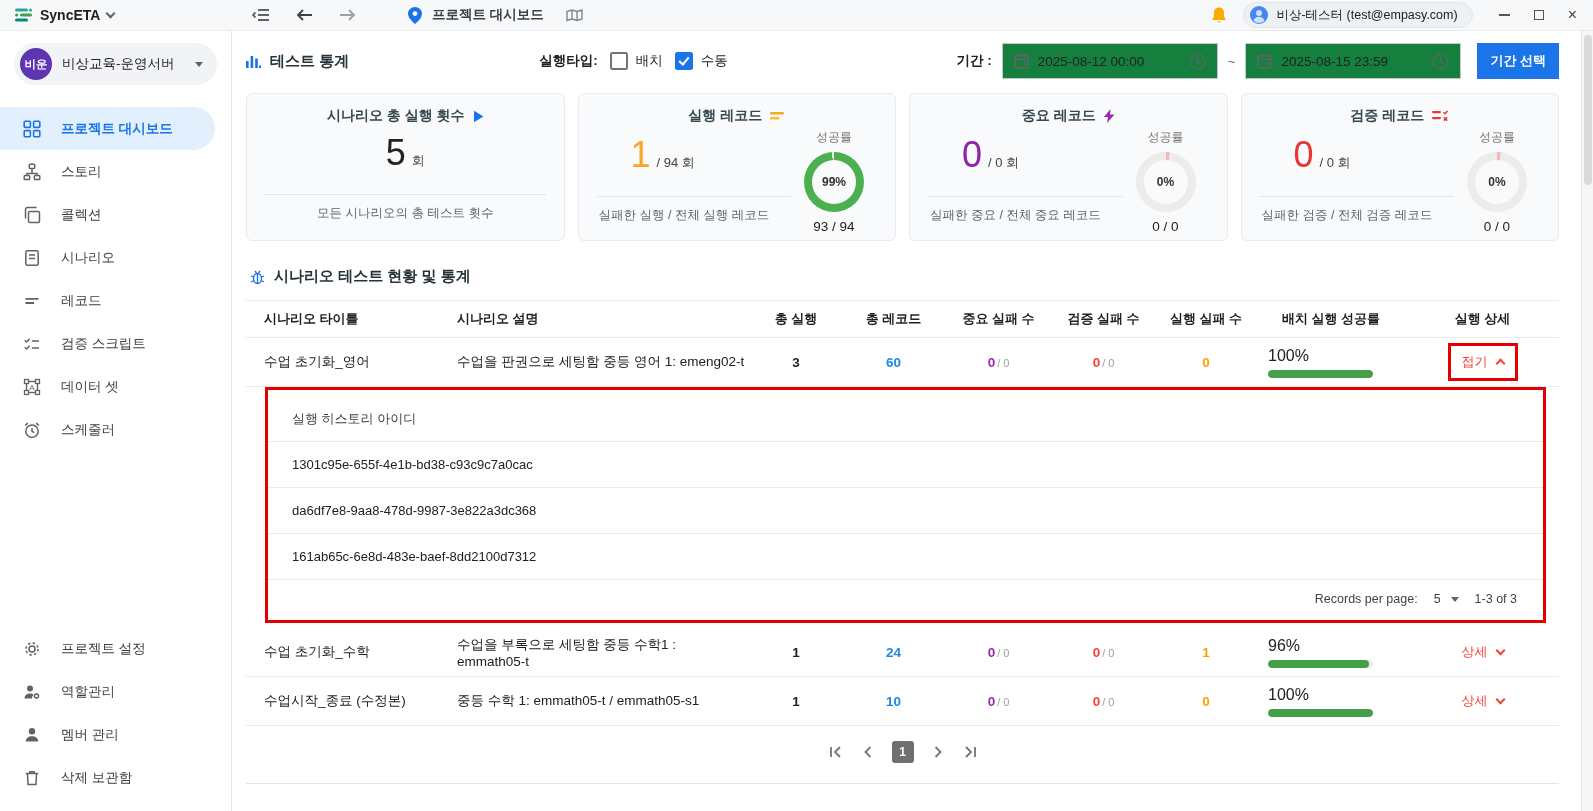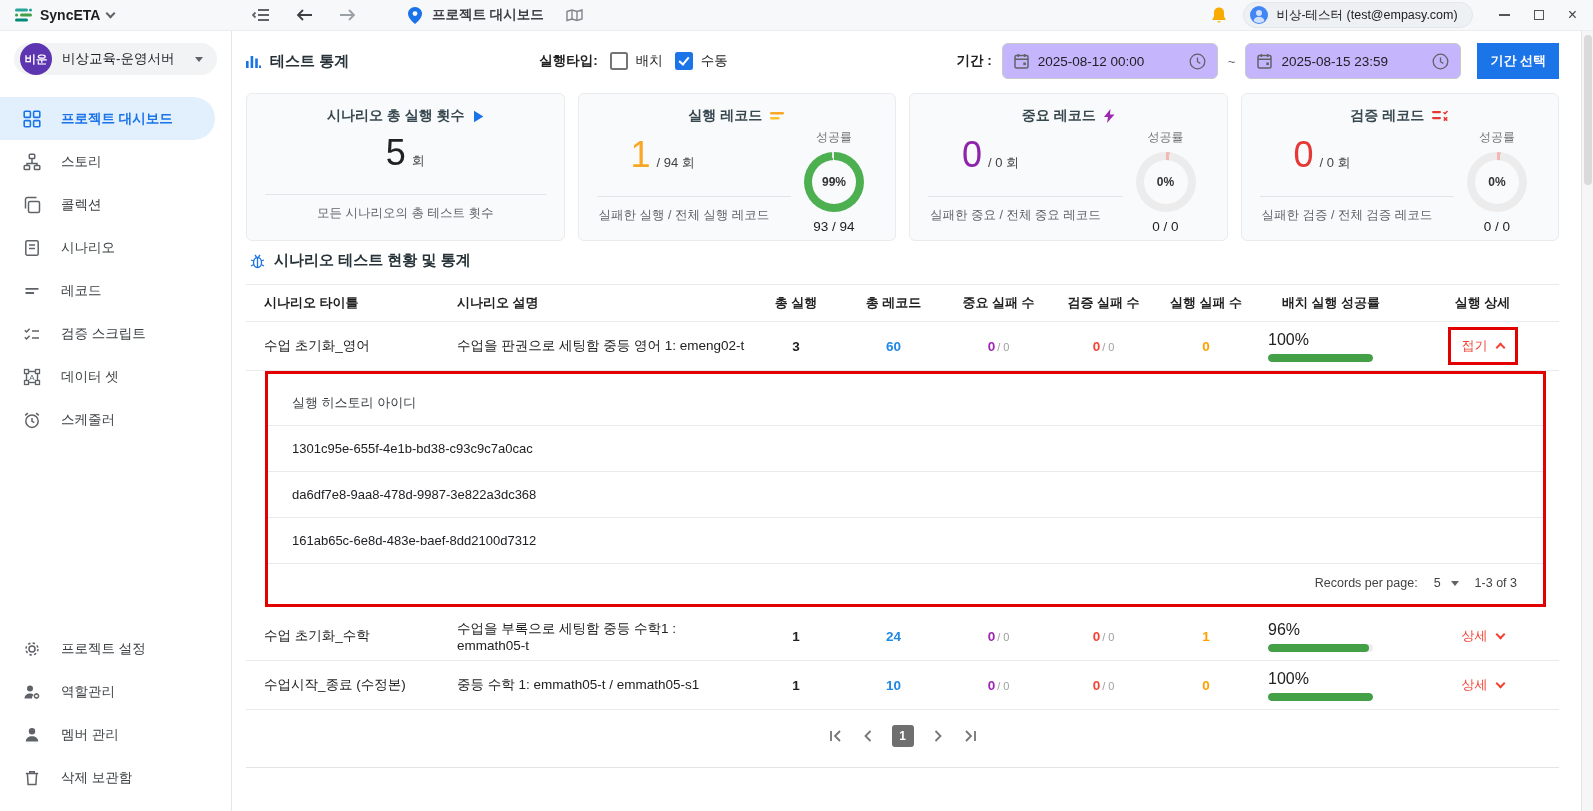--- a/index.html
+++ b/index.html
@@ -21,21 +21,21 @@
   .win-max{width:10px;height:10px;border:1.5px solid #555;display:inline-block}
   .win-close{font-size:16px;line-height:1;color:#444}
   .chev{width:7px;height:7px;border-right:2px solid currentColor;border-bottom:2px solid currentColor;display:inline-block}
   .chev.down{transform:rotate(45deg);margin-top:-3px}
   .chev.up{transform:rotate(-135deg);margin-top:3px}
   .caret-tri{width:0;height:0;border-left:4.5px solid transparent;border-right:4.5px solid transparent;border-top:5.5px solid #5f6368;display:inline-block}
 
   
   .body{flex:1;display:flex;min-height:0}
   .sidebar{width:232px;background:#fff;border-right:1px solid #e6e6e6;display:flex;flex-direction:column;padding:12px 0 12px 0}
-  .proj-chip{margin:0 14px;background:#f1f3f4;border-radius:24px;height:32px;display:flex;align-items:center;gap:10px;padding:0 14px 0 6px}
+  .proj-chip{margin:0 14px;background:#f1f3f4;border-radius:24px;height:42px;display:flex;align-items:center;gap:10px;padding:0 14px 0 6px}
   .proj-avatar{width:32px;height:32px;border-radius:50%;background:#5e35b1;color:#fff;font-size:11.5px;font-weight:bold;display:flex;align-items:center;justify-content:center}
   .proj-name{font-size:13.5px;color:#202124;flex:1}
   .nav{margin-top:22px;display:flex;flex-direction:column}
   .nav-item{height:43px;display:flex;align-items:center;gap:20px;padding-left:22px;color:#3c4043;font-size:13.5px;cursor:pointer}
   .nav-item .ni-ico{width:19px;display:flex;justify-content:center}
   .nav-item.active{background:#e2f0fd;border-radius:0 24px 24px 0;margin-right:16px;color:#1a73e8;font-weight:bold}
   .nav-footer{margin-top:auto;display:flex;flex-direction:column}
 
   
   .main{flex:1;min-width:0;background:#fff;padding:10px 22px 0 14px;position:relative;overflow:hidden}
@@ -45,21 +45,21 @@
   .filter-row{display:flex;align-items:center;height:40px}
   .sec-title{display:flex;align-items:center;gap:9px;font-size:15px;font-weight:bold;color:#263238}
   .runtype{display:flex;align-items:center;gap:12px;margin-left:190px;font-size:13.5px}
   .runtype .lbl{font-weight:bold;color:#212121}
   .cb{width:18px;height:18px;border:2px solid #757575;border-radius:2.5px;background:#fff;display:inline-flex;align-items:center;justify-content:center}
   .cb.on{background:#1b74e8;border-color:#1b74e8}
   .cb.on::after{content:"";width:4px;height:8px;border-right:2px solid #fff;border-bottom:2px solid #fff;transform:rotate(40deg);margin-top:-2px}
   .cb-group{display:flex;align-items:center;gap:8px}
   .period{margin-left:auto;display:flex;align-items:center;gap:10px}
   .period .lbl{font-weight:bold;font-size:13.5px}
-  .datefield{display:flex;align-items:center;gap:9px;border:1px solid #c6c9ce;border-radius:6px;height:36px;padding:0 11px;width:216px;background:#c4b5fd}
+  .datefield{display:flex;align-items:center;gap:9px;border:1px solid #c6c9ce;border-radius:0;height:36px;padding:0 11px;width:216px;background:#15803d}
   .datefield .val{font-size:13.5px;color:#202124;flex:1}
   .btn-primary{background:#1b74e8;color:#fff;font-size:13px;font-weight:bold;border:none;border-radius:0;height:36px;padding:0 13px;margin-left:6px;cursor:pointer}
 
   
   .cards{display:flex;gap:13px;margin-top:12px}
   .card{flex:1;background:#f9fafb;border:1px solid #e9ebee;border-radius:6px;height:148px;padding:13px 18px 12px}
   .card-title{display:flex;align-items:center;justify-content:center;gap:8px;font-size:14px;font-weight:bold;color:#37474f}
   .card-body{display:flex;margin-top:2px}
   .card-left{flex:1;display:flex;flex-direction:column}
   .bignum-row{display:flex;align-items:baseline;justify-content:center;gap:6px;margin-top:10px;min-height:46px}
@@ -72,21 +72,21 @@
   .card-caption{font-size:12.5px;color:#5f6368;text-align:center}
   .card-left .card-caption{text-align:left;padding-left:2px}
   .card.center .card-caption{text-align:center}
   .card-right{width:86px;display:flex;flex-direction:column;align-items:center;margin-top:2px}
   .succ-label{font-size:12px;color:#757575;margin-bottom:6px}
   .donut{width:60px;height:60px;border-radius:50%;display:flex;align-items:center;justify-content:center}
   .donut-hole{width:44px;height:44px;border-radius:50%;background:#f9fafb;display:flex;align-items:center;justify-content:center;font-size:12px;font-weight:bold;color:#333}
   .succ-ratio{font-size:13.5px;color:#212121;margin-top:7px}
 
   
-  .scn-head{display:flex;align-items:center;gap:9px;font-size:15px;font-weight:bold;color:#263238;margin:10px 0 14px;padding-left:4px}
+  .scn-head{display:flex;align-items:center;gap:9px;font-size:15px;font-weight:bold;color:#263238;margin:26px 0 14px;padding-left:4px}
   .grid{display:grid;grid-template-columns:205px 300px 90px 105px 105px 105px 100px 150px 1fr;align-items:center}
   .thead{border-top:1px solid #e8eaed;border-bottom:1px solid #e8eaed;min-height:38px;font-weight:bold;color:#1f1f1f;font-size:13px}
   .th,.td{padding:0 6px}
   .th:first-child,.td:first-child{padding-left:18px}
   .center{text-align:center}
   .tr{min-height:49px;border-bottom:1px solid #e8eaed;font-size:13.5px}
   .num{font-weight:bold}
   .blue{color:#1e88e5}.pur{color:#9c27b0}.redv{color:#f44336}.orav{color:#ffa000}
   .sub{font-size:11px;color:#9e9e9e;font-weight:normal;margin-left:2px}
   .rate-cell{display:flex;flex-direction:column;align-items:flex-start;padding-left:12px}

